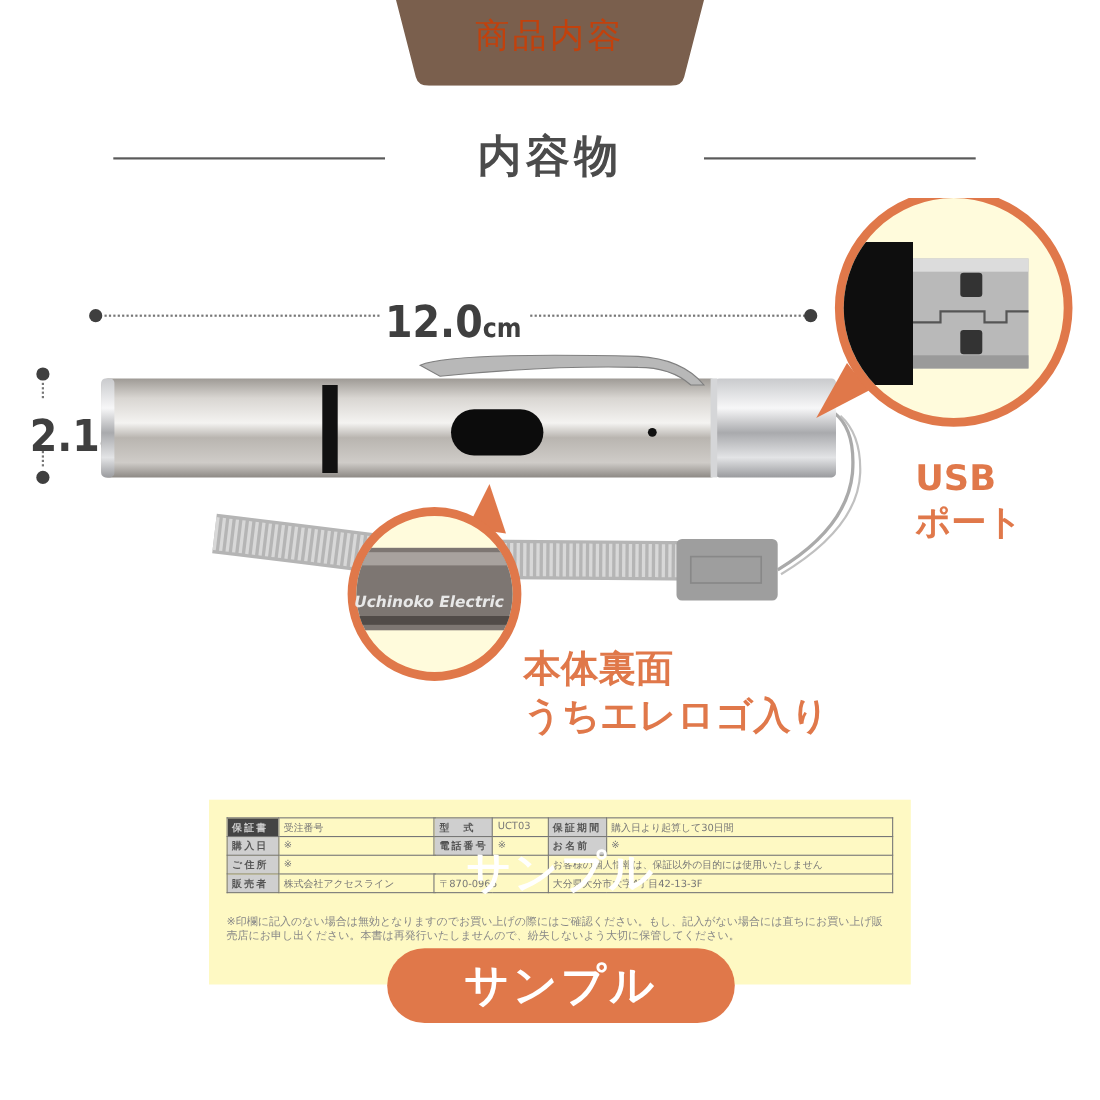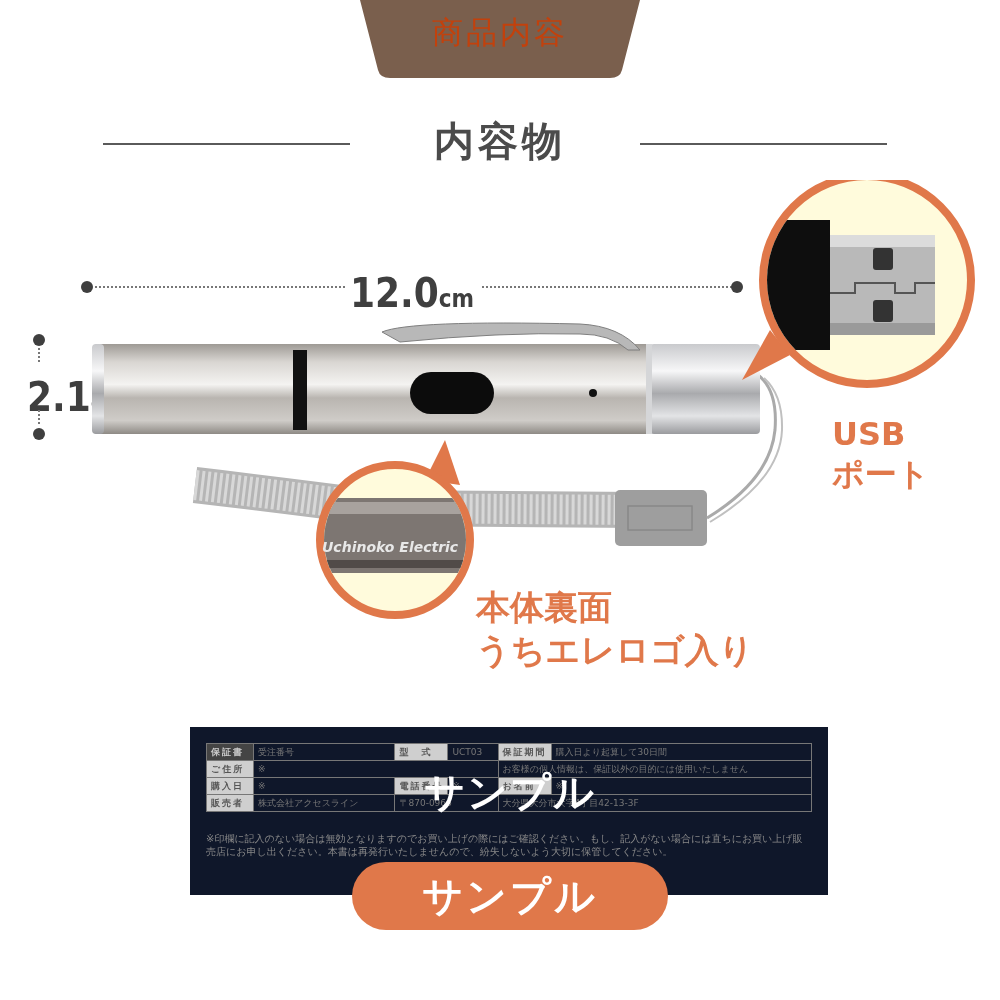--- a/index.html
+++ b/index.html
@@ -10,21 +10,21 @@
   .top-tab-label { left:360px; top:12px; width:280px; text-align:center; color:#c2410c; font-size:31px; font-weight:normal; letter-spacing:3px; }
   .rule { height:2px; background:#5a5a5a; top:143px; }
   .section-title { left:380px; top:114px; width:240px; text-align:center; color:#4b4b4b; font-size:40px; font-weight:bold; letter-spacing:4px; }
   .dim-label { color:#3f3f3f; font-weight:bold; font-family:"DejaVu Sans Condensed","DejaVu Sans", sans-serif;margin-top:12px; }
   .dim-label .num { font-size:40px; }
   .dim-label .unit { font-size:24px; }
   .dot { width:12px; height:12px; border-radius:50%; background:#3f3f3f; }
   .callout-label { color:#e0784a; font-weight:bold; }
   .badge { left:352px; top:862px; width:316px; height:68px; border-radius:34px; background:#e0784a;
            color:#fff; font-size:40px; font-weight:bold; text-align:center; line-height:68px; letter-spacing:3px; }
-  .warranty { left:190px; top:727px; width:638px; height:168px; background:#0f172a; }
+  .warranty { left:190px; top:727px; width:638px; height:168px; background:#fef9c3; }
   table.wt { position:absolute; left:16px; top:16px; width:606px; border-collapse:collapse; font-size:9px; color:#777; }
   table.wt td { border:1.5px solid #777; height:16px; padding:0 4px; white-space:nowrap; overflow:hidden; }
   table.wt td.h { background:#cfcfcf; color:#555; font-weight:bold; width:38px; letter-spacing:2px; }
   table.wt td.h0 { background:#444; color:#ccc; }
   .wnote { position:absolute; left:16px; top:105px; width:606px; font-size:10px; color:#888; line-height:13px; }
   .sample { left:410px; top:765px; width:200px; text-align:center; color:#fff; font-size:40px; font-weight:bold; letter-spacing:2px; }
 </style>
 </head>
 <body>
 
@@ -131,31 +131,31 @@
     <tbody>
         <tr>
       <td class="h h0">保証書</td>
       <td colspan="2">受注番号</td>
       <td class="h">型　式</td>
       <td>UCT03</td>
       <td class="h">保証期間</td>
       <td>購入日より起算して30日間</td>
     </tr>
     <tr>
-      <td class="h">ご住所</td>
-      <td colspan="4">※</td>
-      <td colspan="2">お客様の個人情報は、保証以外の目的には使用いたしません</td>
-    </tr>
-    <tr>
       <td class="h">購入日</td>
       <td colspan="2">※</td>
       <td class="h">電話番号</td>
       <td>※</td>
       <td class="h">お名前</td>
       <td>※</td>
+    </tr>
+    <tr>
+      <td class="h">ご住所</td>
+      <td colspan="4">※</td>
+      <td colspan="2">お客様の個人情報は、保証以外の目的には使用いたしません</td>
     </tr>
     <tr>
       <td class="h">販売者</td>
       <td colspan="2">株式会社アクセスライン</td>
       <td colspan="2">〒870-0966</td>
       <td colspan="2">大分県大分市大字4丁目42-13-3F</td>
     </tr>
   </tbody>
     </table>
   <div class="wnote">※印欄に記入のない場合は無効となりますのでお買い上げの際にはご確認ください。もし、記入がない場合には直ちにお買い上げ販売店にお申し出ください。本書は再発行いたしませんので、紛失しないよう大切に保管してください。</div>

